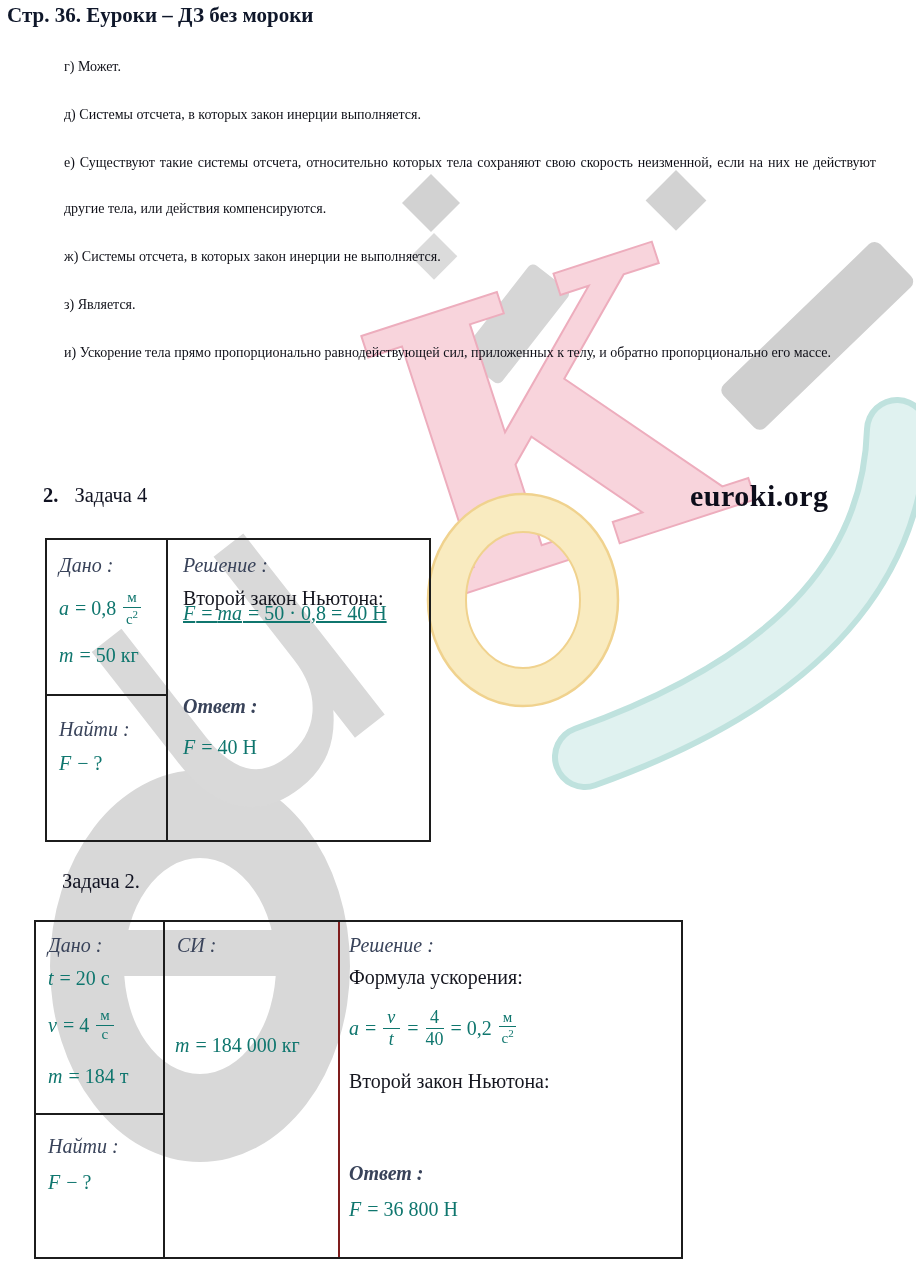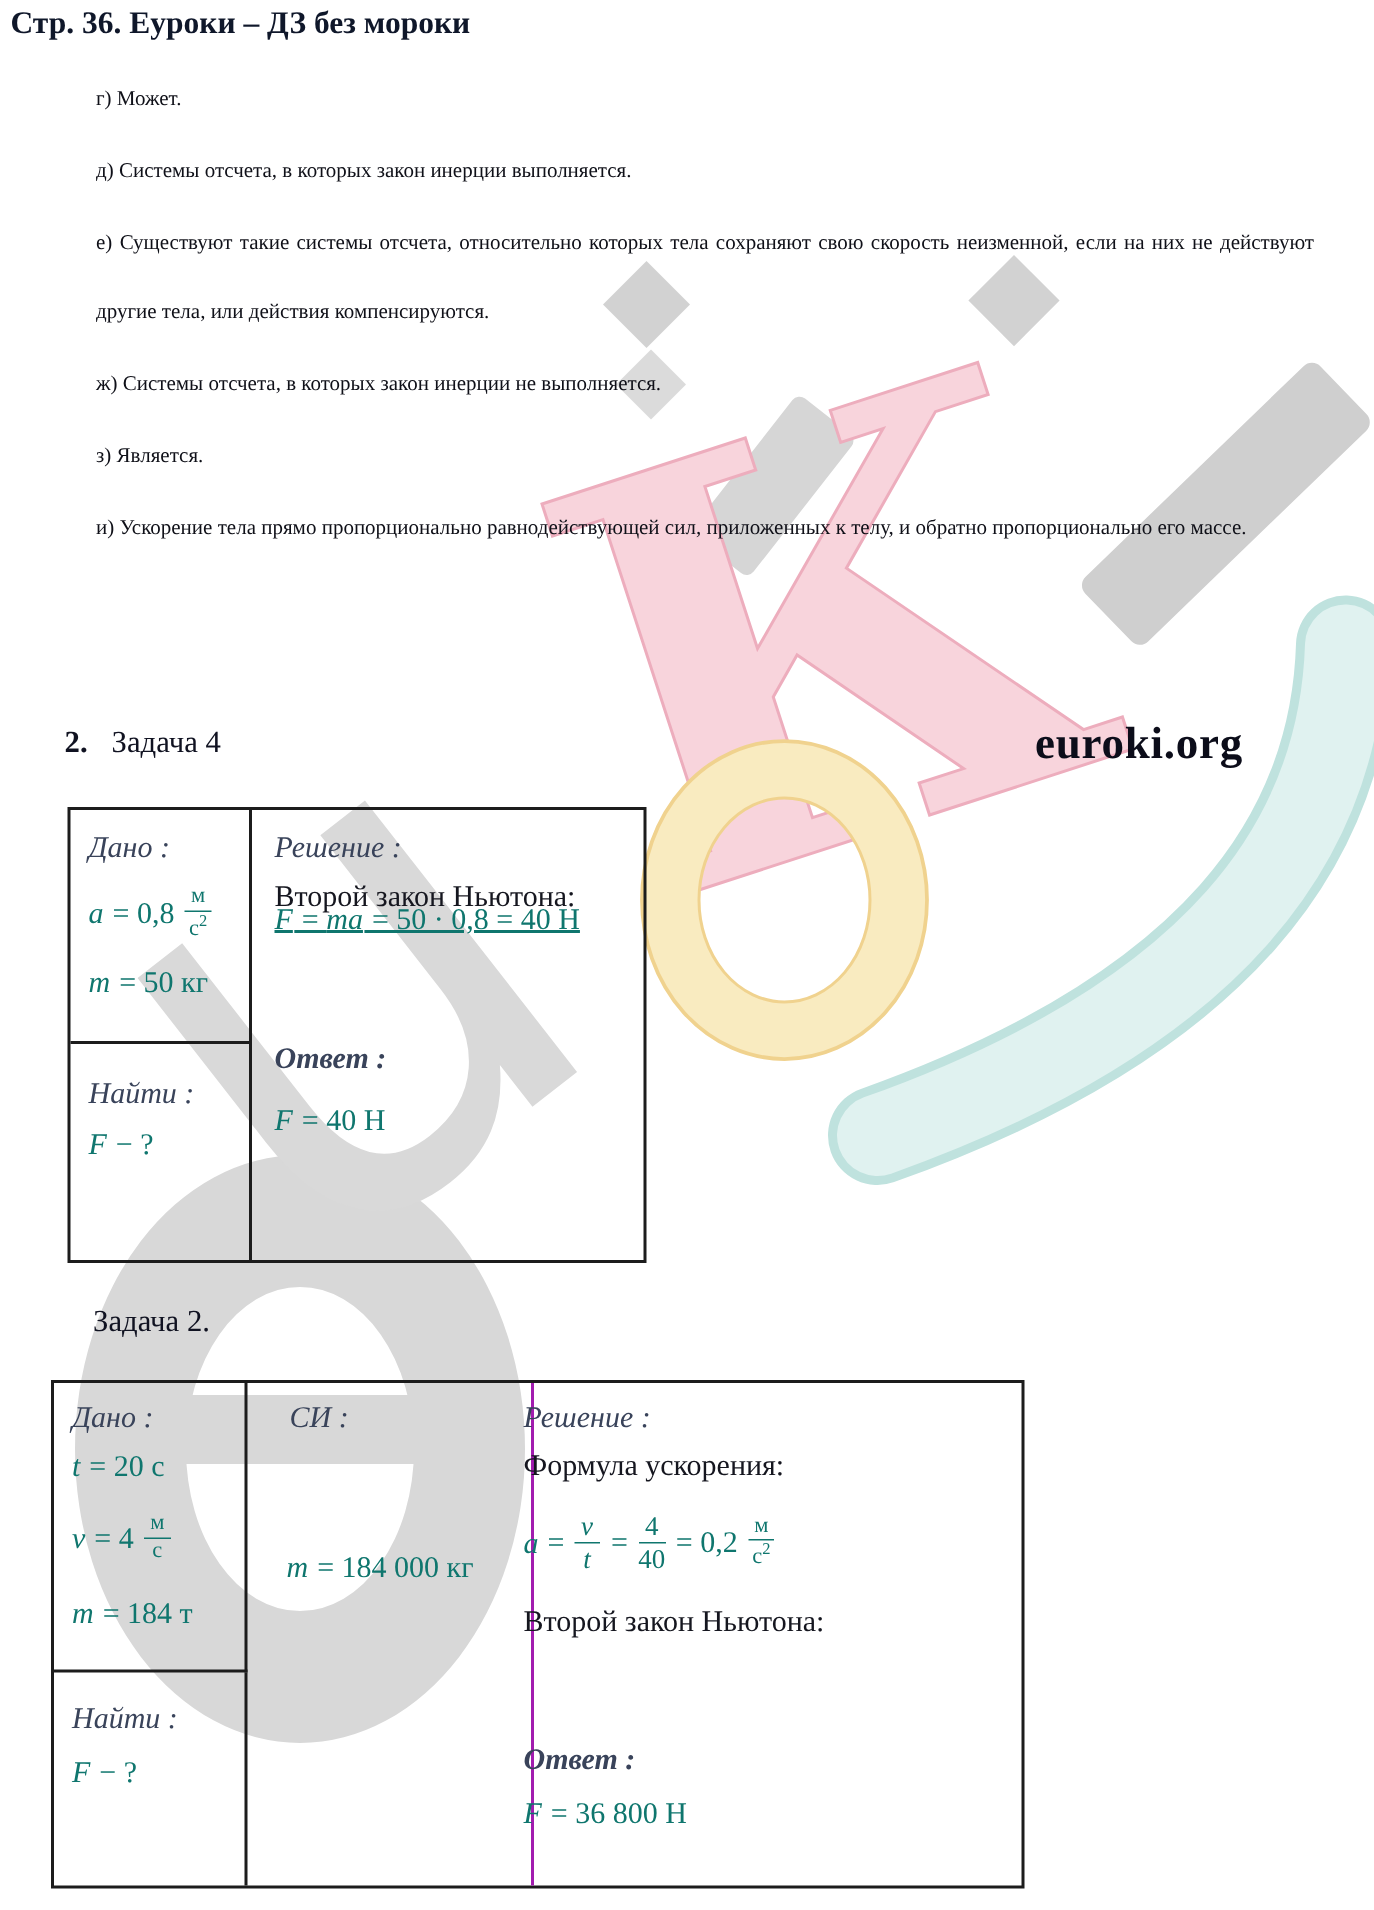--- a/index.html
+++ b/index.html
@@ -109,21 +109,21 @@
     <div class="cell" style="left:0;top:0;width:129px;height:193px;border-right:2px solid #1c1c1c;border-bottom:2px solid #1c1c1c;">
       <div class="ln lbl" style="left:12px;top:12px;">Дано :</div>
       <div class="ln math" style="left:12px;top:45px;"><span class="mv">t</span> = 20 с</div>
       <div class="ln math" style="left:12px;top:88px;"><span class="mv">v</span> = 4 <span class="frac sm"><span class="num">м</span><span class="den">с</span></span></div>
       <div class="ln math" style="left:12px;top:143px;"><span class="mv">m</span> = 184 т</div>
     </div>
     <div class="cell" style="left:0;top:193px;width:129px;bottom:0;border-right:2px solid #1c1c1c;">
       <div class="ln lbl" style="left:12px;top:20px;">Найти :</div>
       <div class="ln math" style="left:12px;top:56px;"><span class="mv">F</span> − ?</div>
     </div>
-    <div class="cell" style="left:129px;top:0;width:175px;bottom:0;border-right:2px solid #a21caf;margin-left:16px;">
+    <div class="cell" style="left:129px;top:0;width:175px;bottom:0;border-right:2px solid #7f1d1d;">
       <div class="ln lbl" style="left:12px;top:12px;">СИ :</div>
       <div class="ln math" style="left:10px;top:112px;"><span class="mv">m</span> = 184 000 кг</div>
     </div>
     <div class="cell" style="left:299px;top:0;right:0;bottom:0;">
       <div class="ln lbl" style="left:14px;top:12px;">Решение :</div>
       <div class="ln txt" style="left:14px;top:44px;">Формула ускорения:</div>
       <div class="ln math" style="left:14px;top:88px;"><span class="mv">a</span> = <span class="frac"><span class="num"><span class="mv">v</span></span><span class="den"><span class="mv">t</span></span></span> = <span class="frac"><span class="num">4</span><span class="den">40</span></span> = 0,2 <span class="frac sm"><span class="num">м</span><span class="den">с<sup>2</sup></span></span></div>
       <div class="ln txt" style="left:14px;top:148px;">Второй закон Ньютона:</div>
       <div class="ln lblb" style="left:14px;top:240px;">Ответ :</div>
       <div class="ln math" style="left:14px;top:276px;"><span class="mv">F</span> = 36 800 Н</div>

